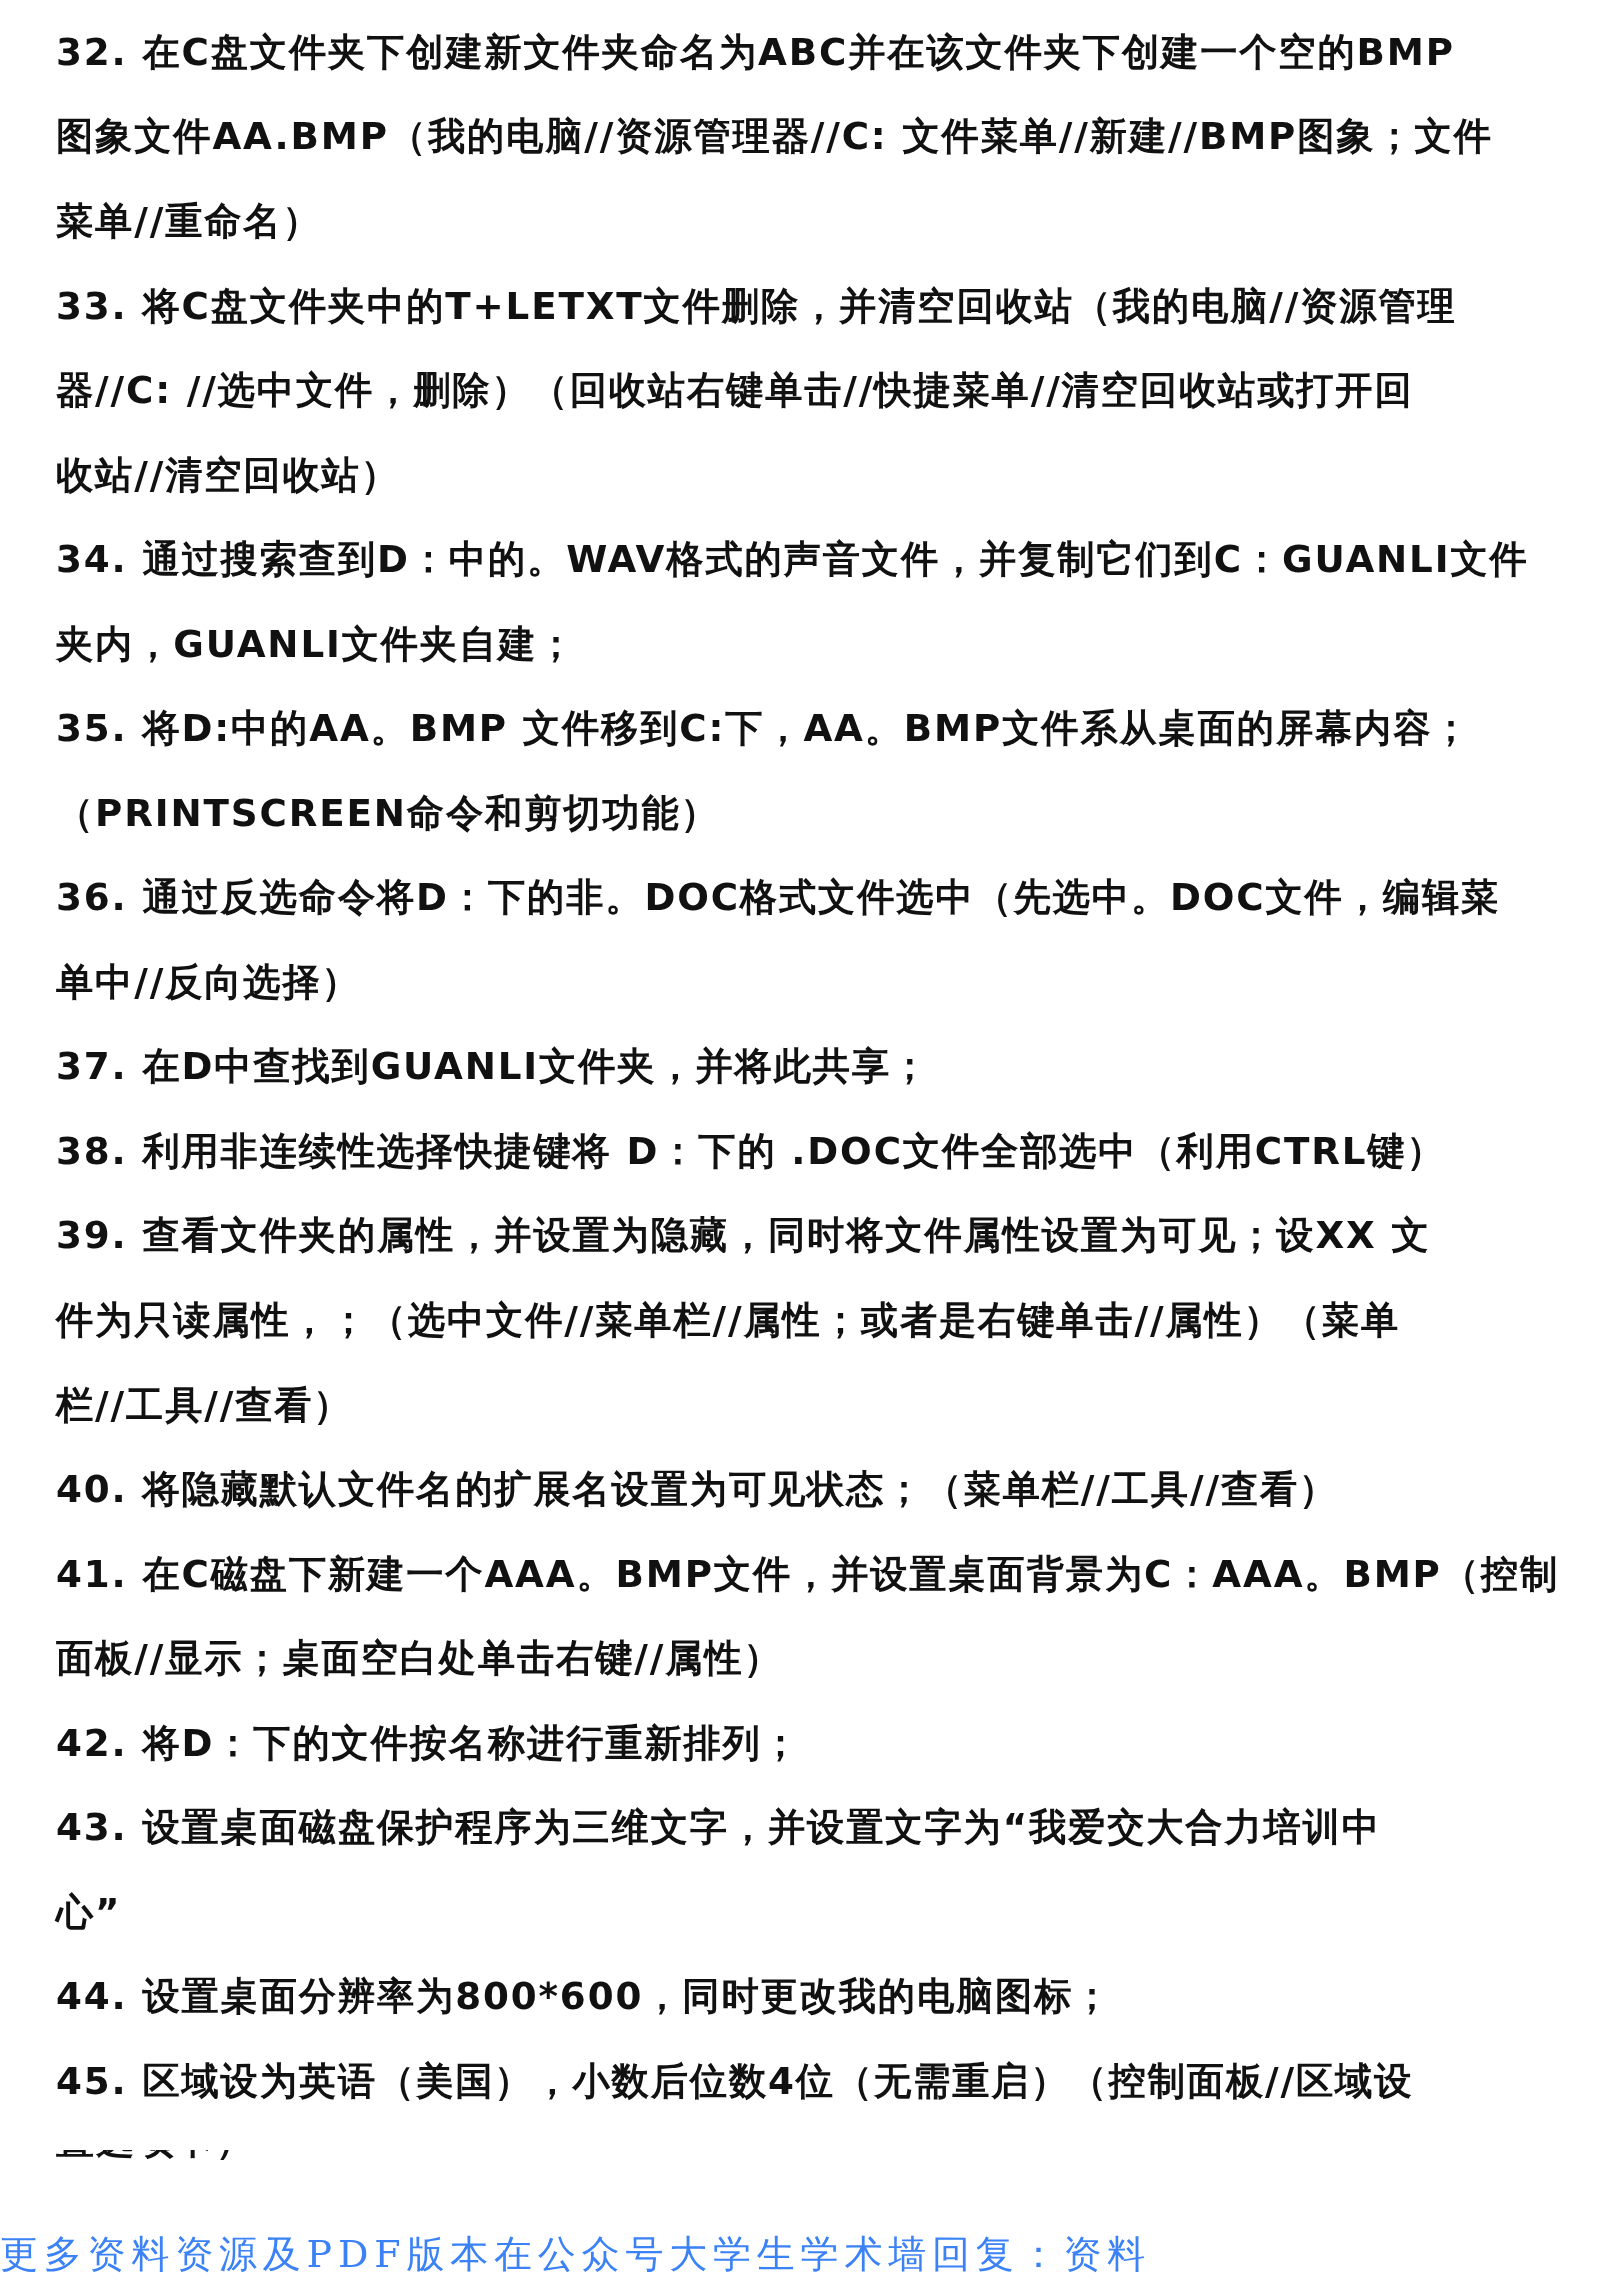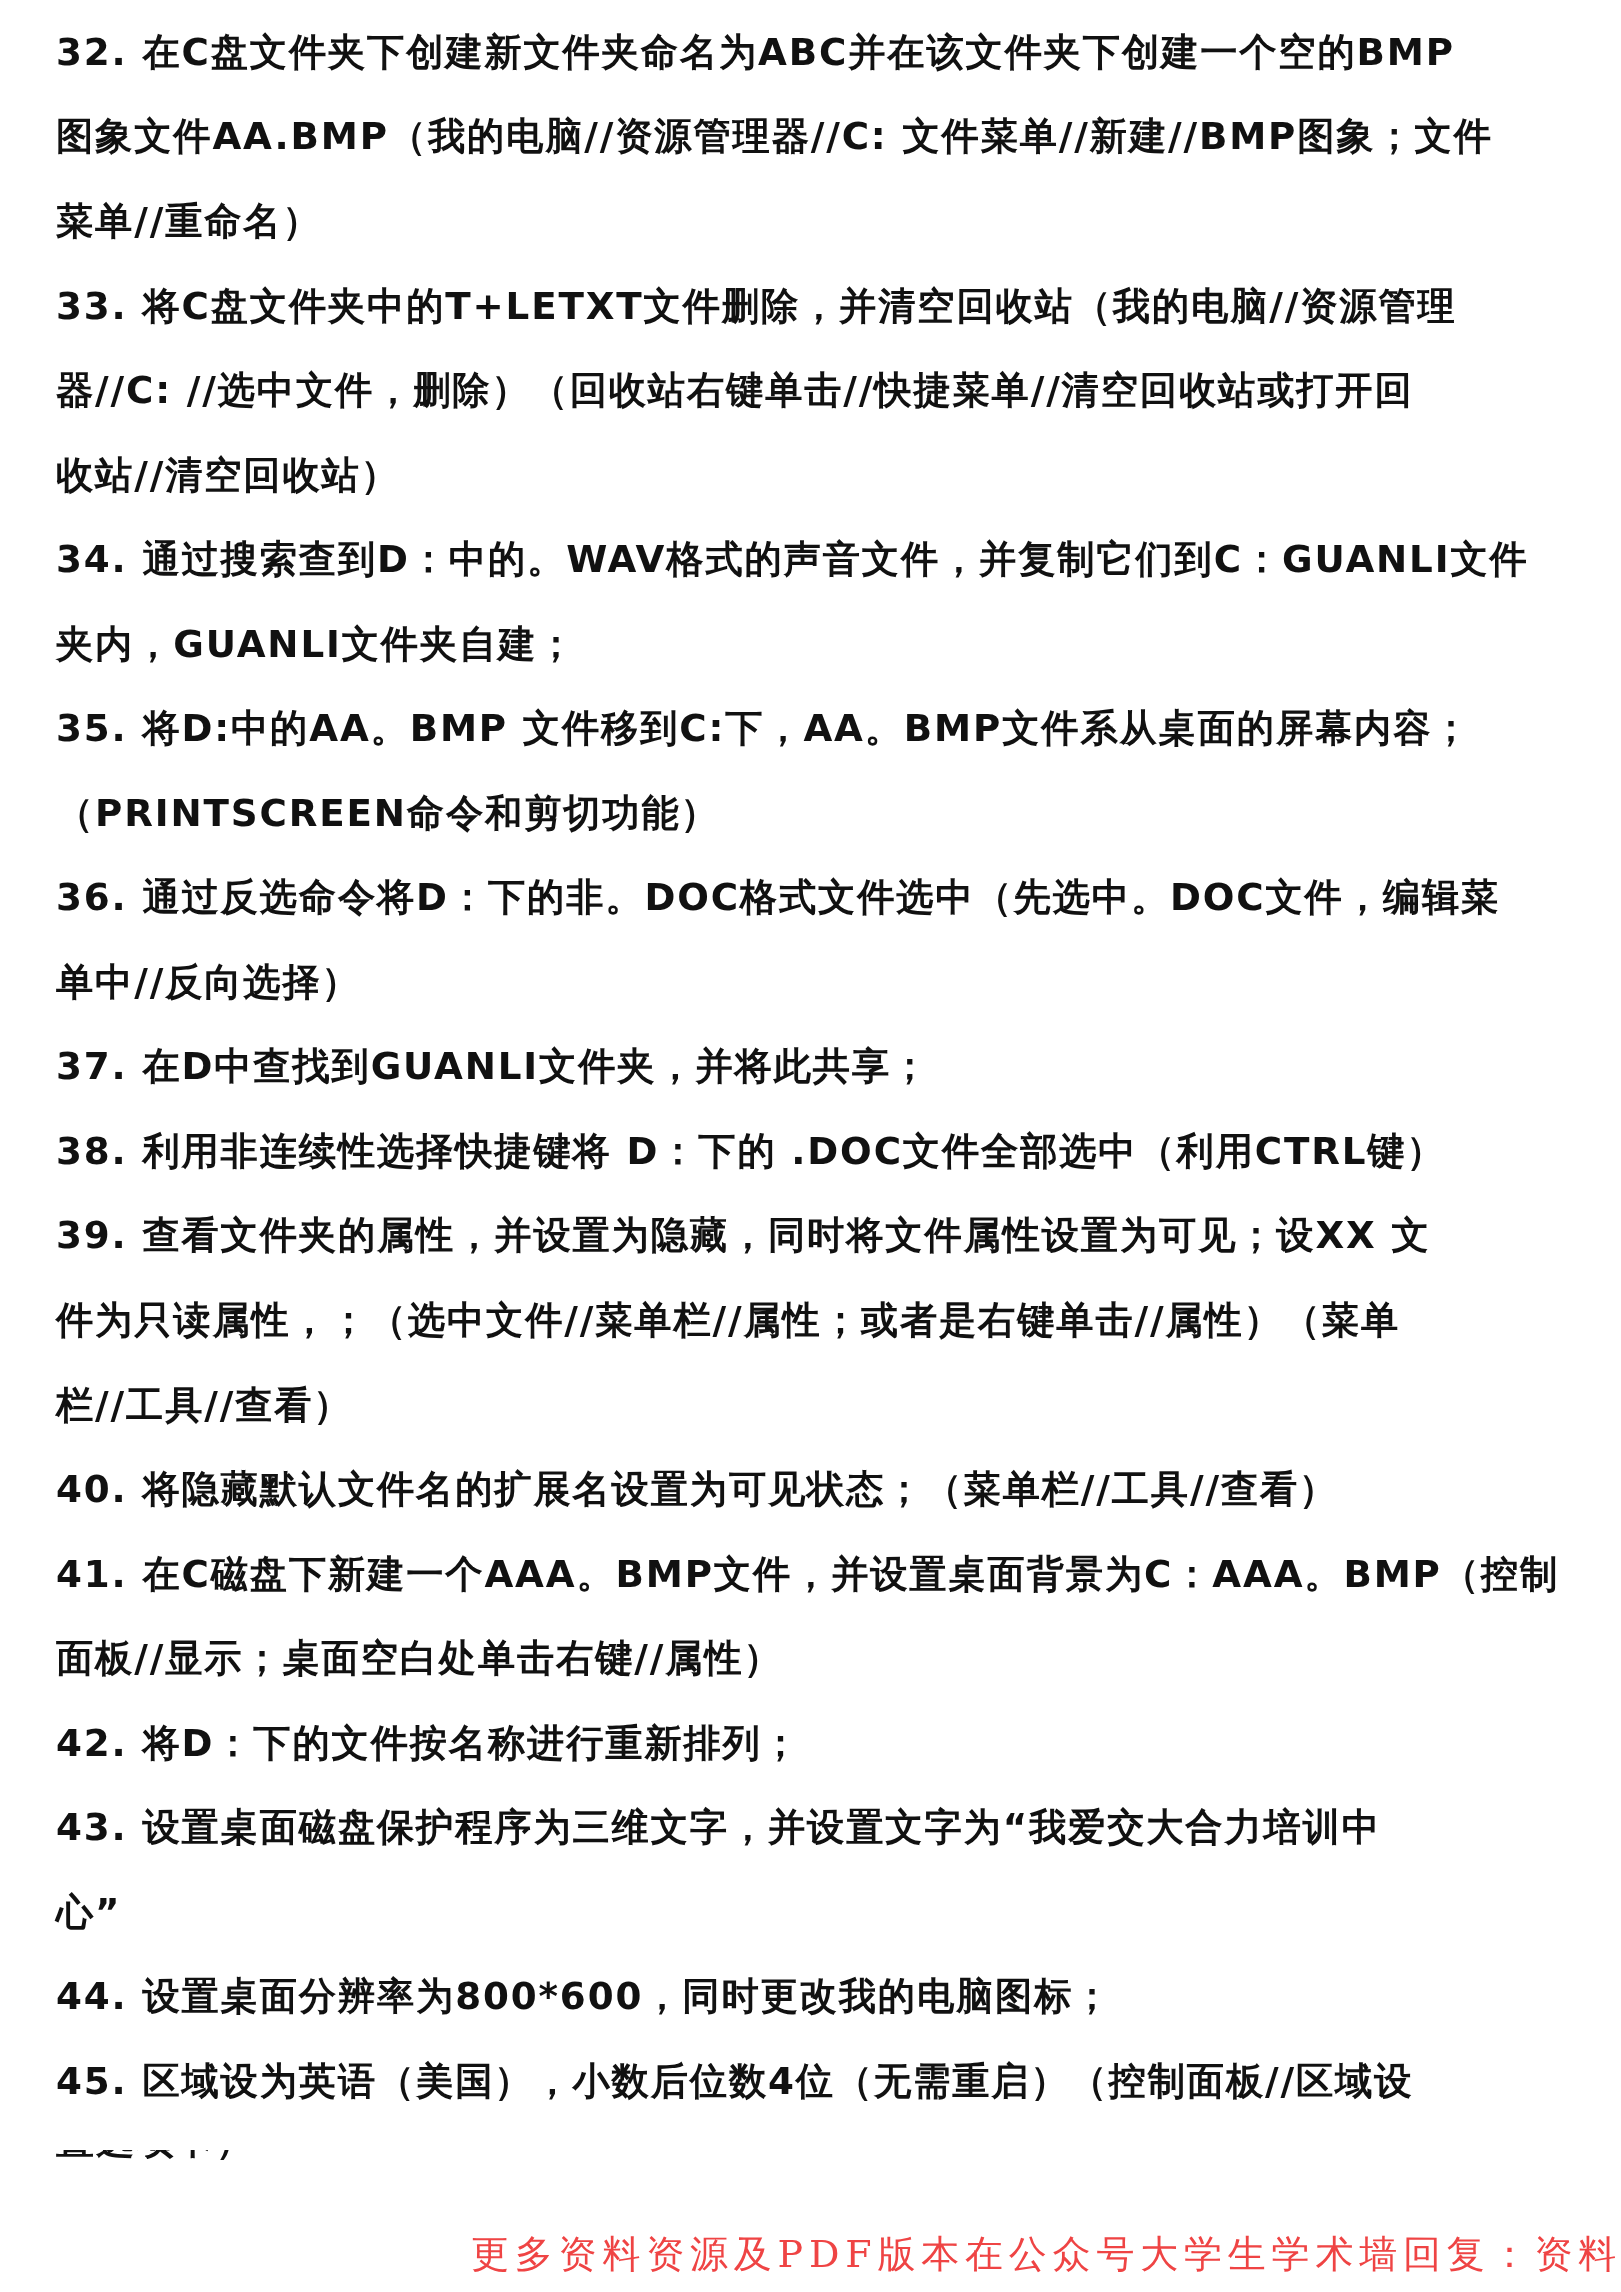--- a/index.html
+++ b/index.html
@@ -17,23 +17,23 @@
     }
     .cut {
       position: absolute; left: 56px; top: 2150px; width: 192px; height: 13.4px;
       overflow: hidden;
     }
     .cut span {
       display: block; font-size: 38px; line-height: 50px; font-weight: bold;
       letter-spacing: 1.9px; margin-top: -35px; white-space: nowrap;
     }
     .footer {
-      position: absolute; left: 0; top: 2229px; width: 1622px; text-align: right;
+      position: absolute; left: 0; top: 2229px; width: 1622px; text-align: left;
       font-family: "DejaVu Serif", "Liberation Serif", serif;
-      font-size: 38px; line-height: 50px; letter-spacing: 5.8px; color: #ef4444;
+      font-size: 38px; line-height: 50px; letter-spacing: 5.8px; color: #3b82f6;
     }
   </style>
 </head>
 <body>
 
 <div class="page">
   <div id="lines">
       <div class="line" style="top: 27px;">32. 在C盘文件夹下创建新文件夹命名为ABC并在该文件夹下创建一个空的BMP</div>
       <div class="line" style="top: 111px;">图象文件AA.BMP（我的电脑//资源管理器//C: 文件菜单//新建//BMP图象；文件</div>
       <div class="line" style="top: 196px;">菜单//重命名）</div>

